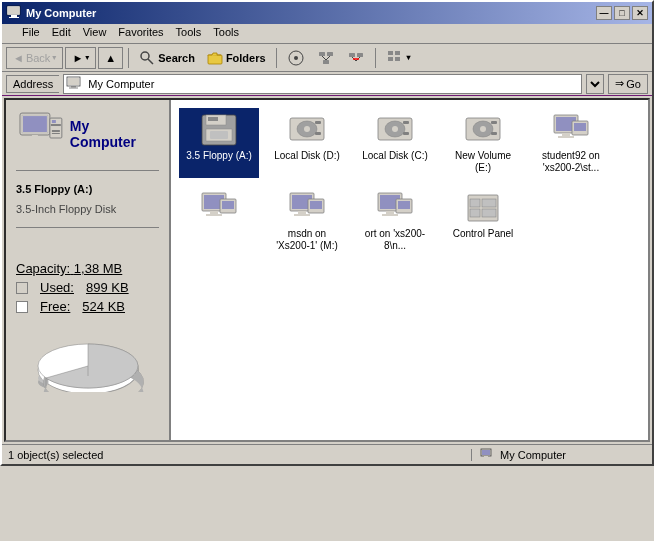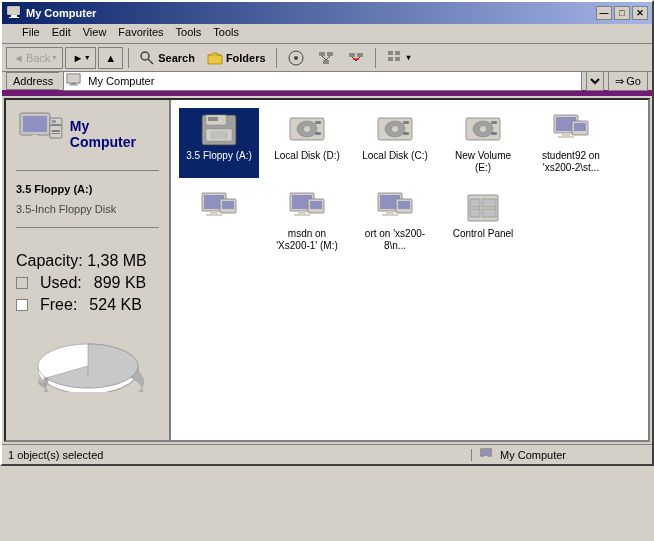--- a/index.html
+++ b/index.html
@@ -135,21 +135,21 @@
       color: #a0a0a0;
     }
 
     
     .address-bar {
       background: #d4d0c8;
       height: 24px;
       display: flex;
       align-items: center;
       padding: 0 4px;
-      border-bottom: 6px solid #701a75;
+      border-bottom: 1px solid #701a75;
       gap: 4px;
     }
 
     .address-label {
       font-size: 11px;
       padding: 2px 6px;
       border: 1px solid #808080;
       background: #d4d0c8;
       border-right: none;
     }
@@ -210,22 +210,23 @@
       font-size: 11px;
       font-weight: bold;
     }
 
     .drive-desc {
       font-size: 11px;
       color: #444;
     }
 
     .capacity-section {
-      font-size: 16px;
-      margin-top: 12px;
+      font-size: 13px;
+      margin-top: 21px;
+      text-decoration: underline;
     }
 
     .capacity-row {
       display: flex;
       align-items: center;
       gap: 12px;
       margin-top: 4px;
     }
 
     .checkbox-small {

